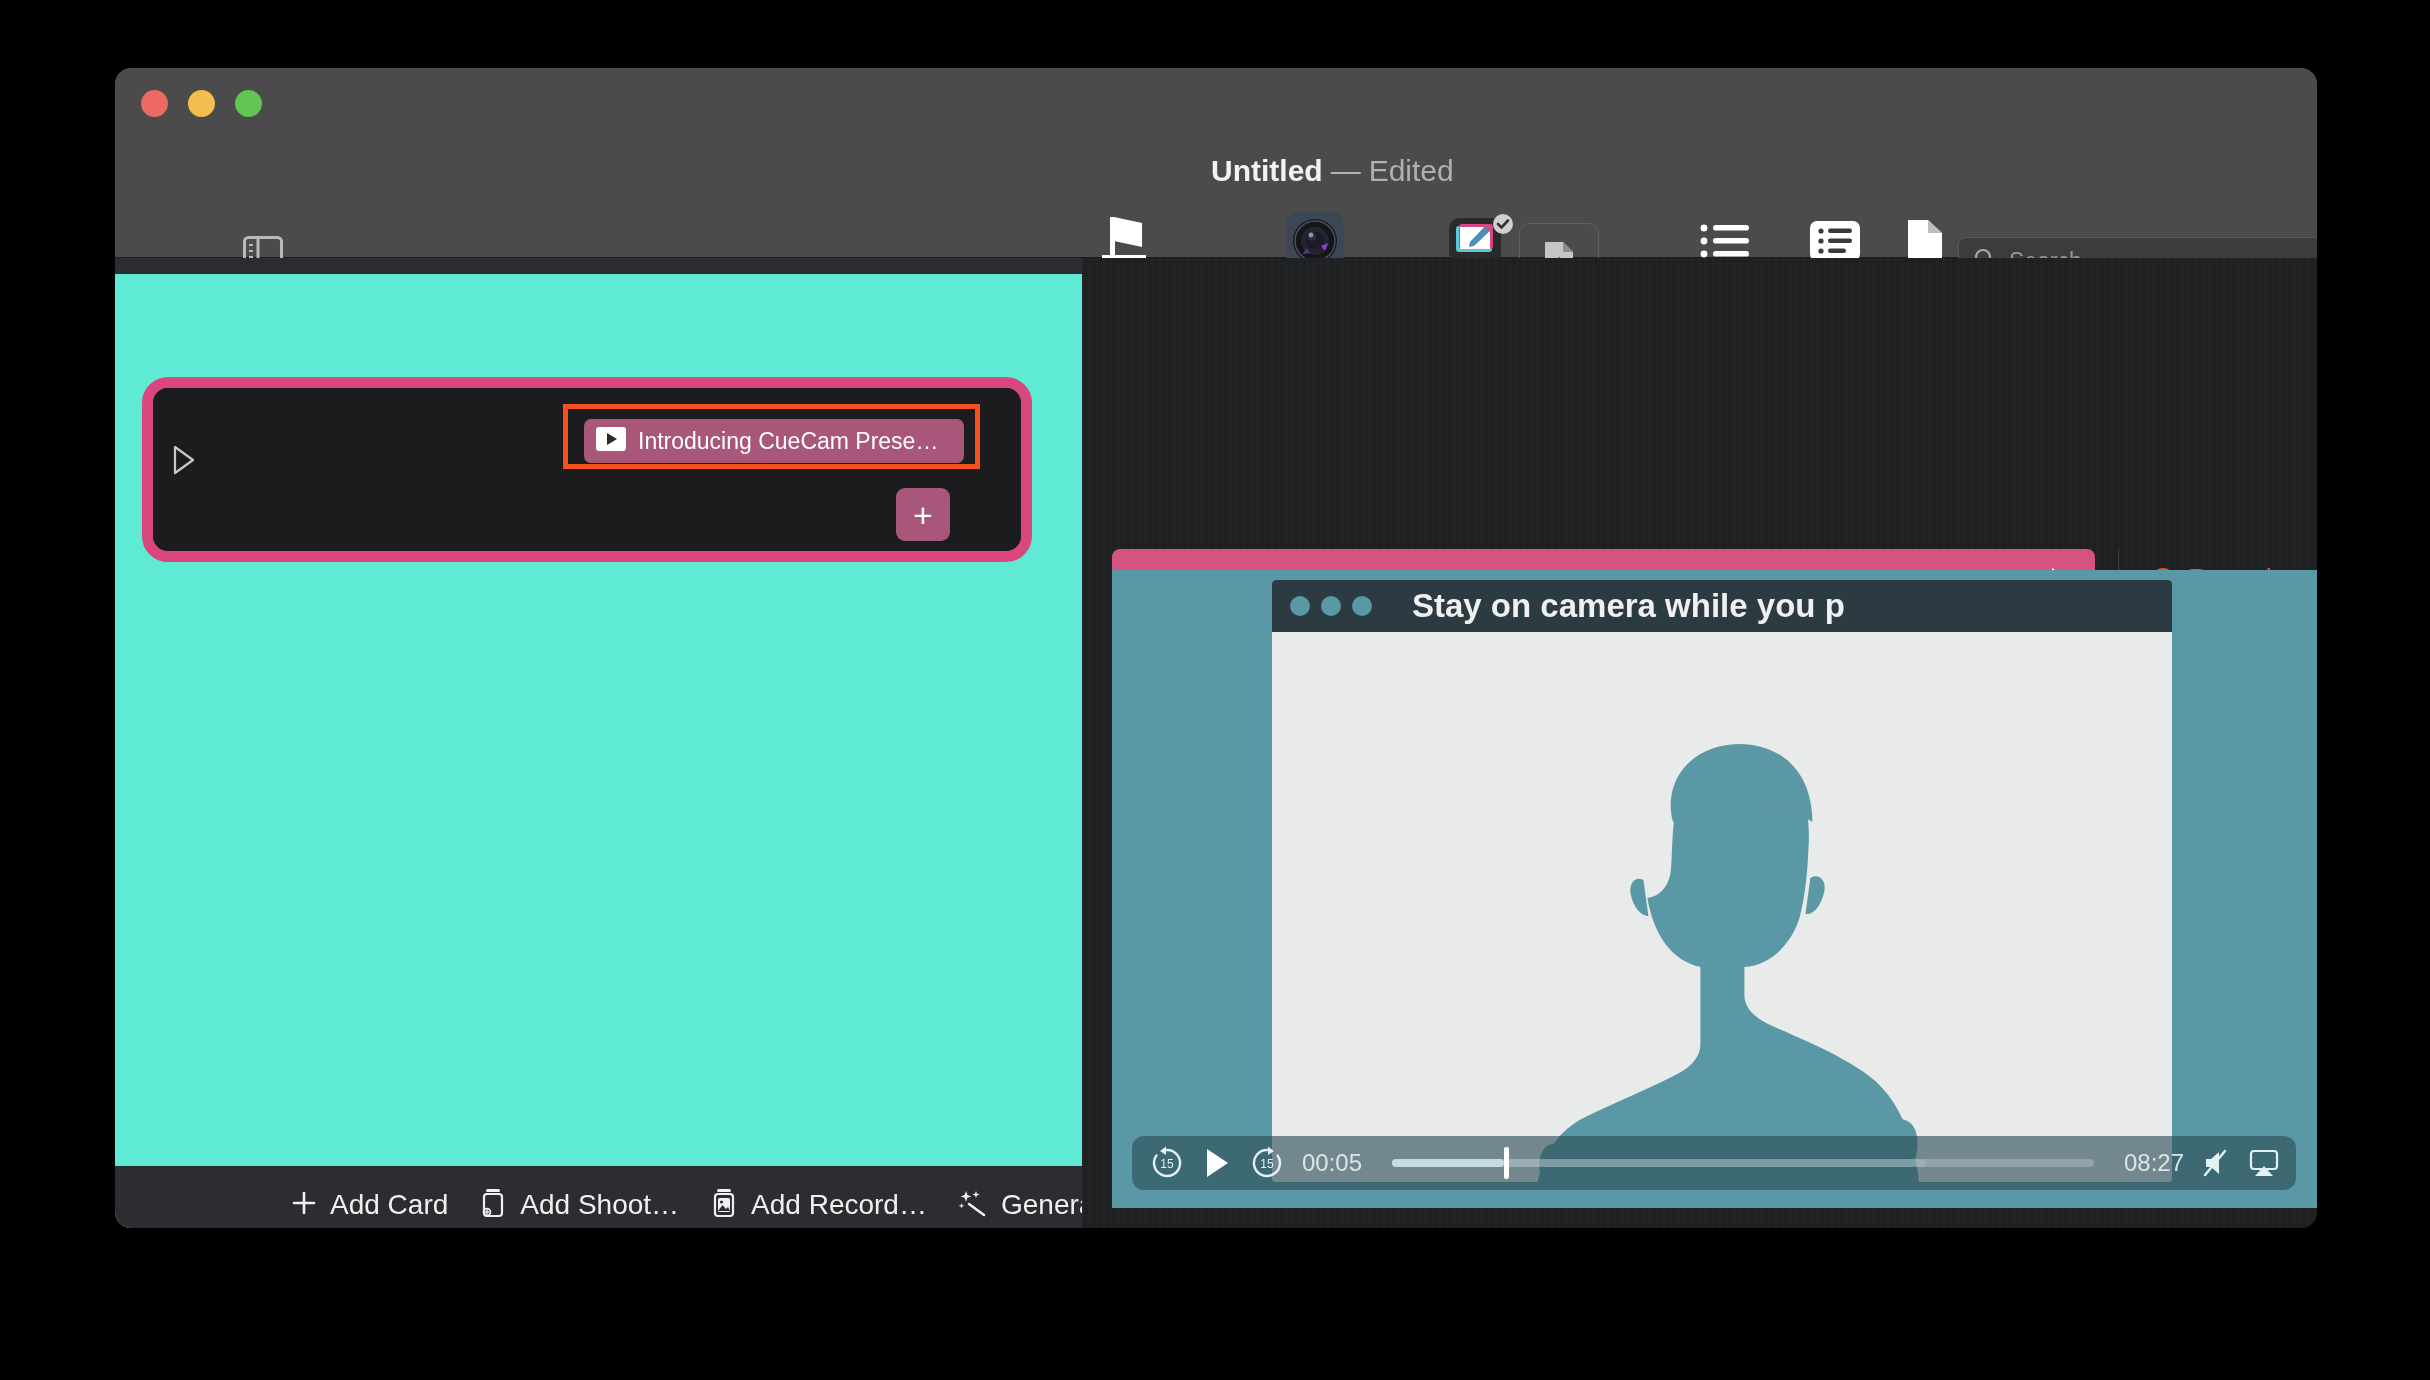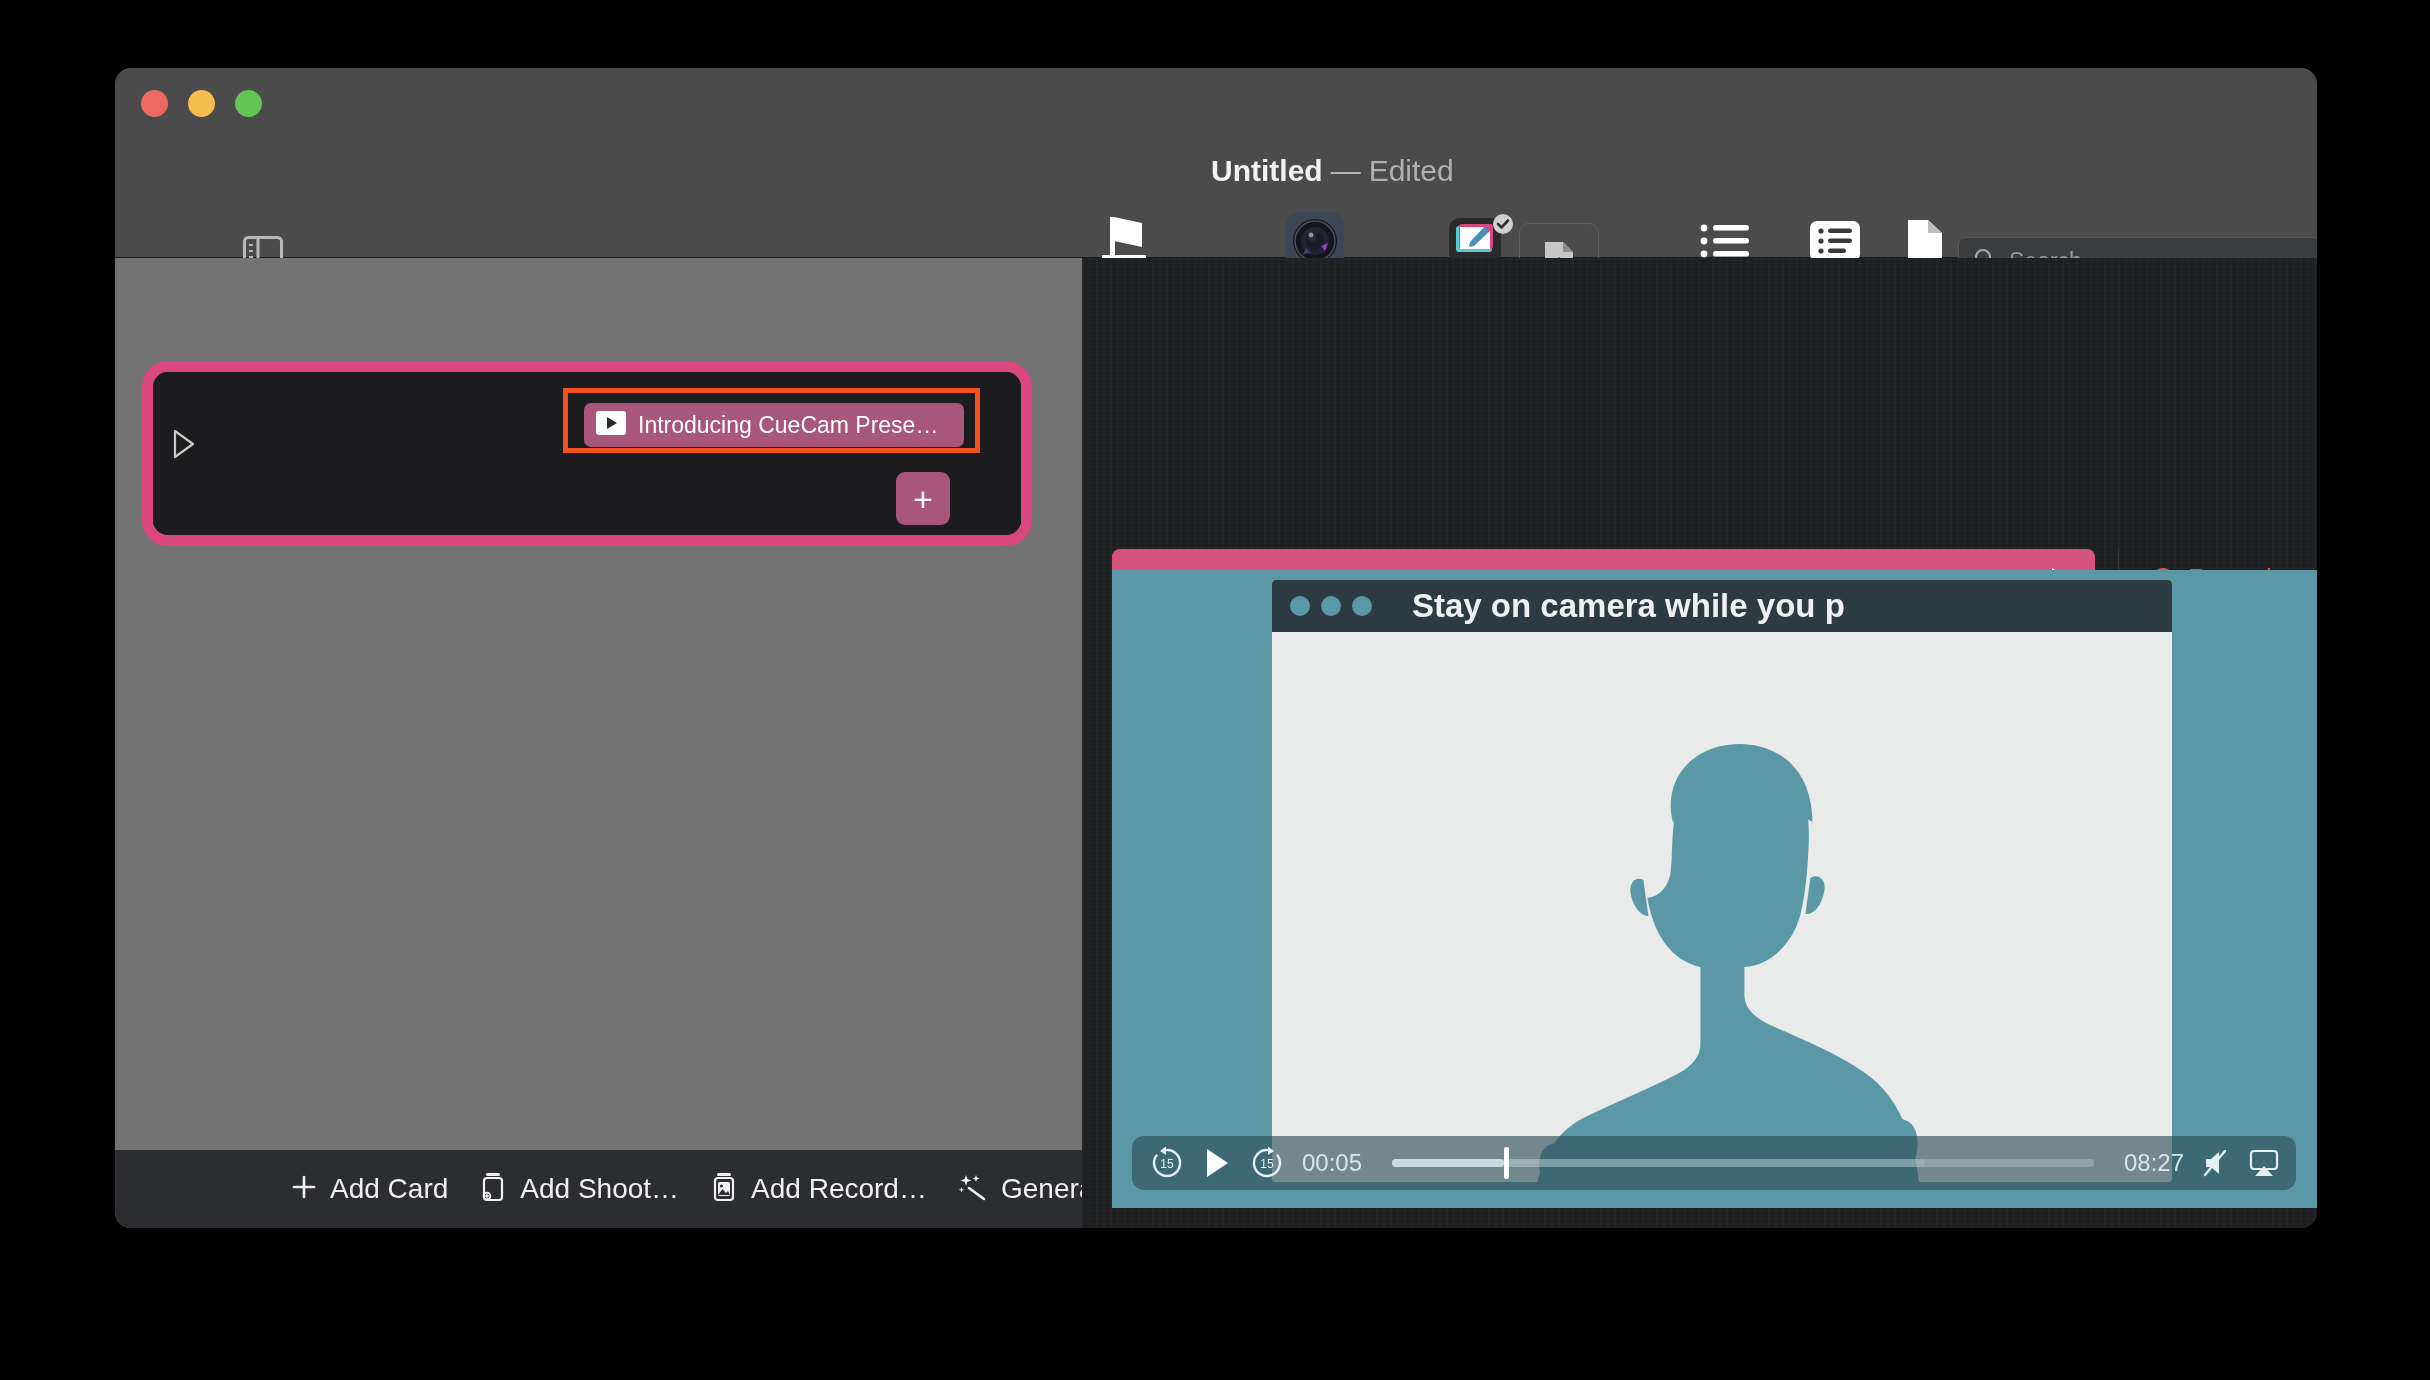--- a/index.html
+++ b/index.html
@@ -93,23 +93,23 @@
 
   
   #body-area {
     position: absolute; left: 0; top: 190px;
     width: 100%; height: 970px;
     background: #2b2d30;
   }
 
   
   #left-panel {
-    position: absolute; left: 0; top: 0;
+    position: absolute; left: 0; top: 16px;
     width: 967px; height: 100%;
-    background: #737373;
+    background: #5eead4;
   }
   #card-select-ring {
     position: absolute; left: 27px; top: 103px;
     width: 890px; height: 185px;
     border: 11px solid #d9477e;
     border-radius: 26px;
     background: #1c1c1e;
   }
   #card-inner {
     position: absolute; left: 0; top: 0;

